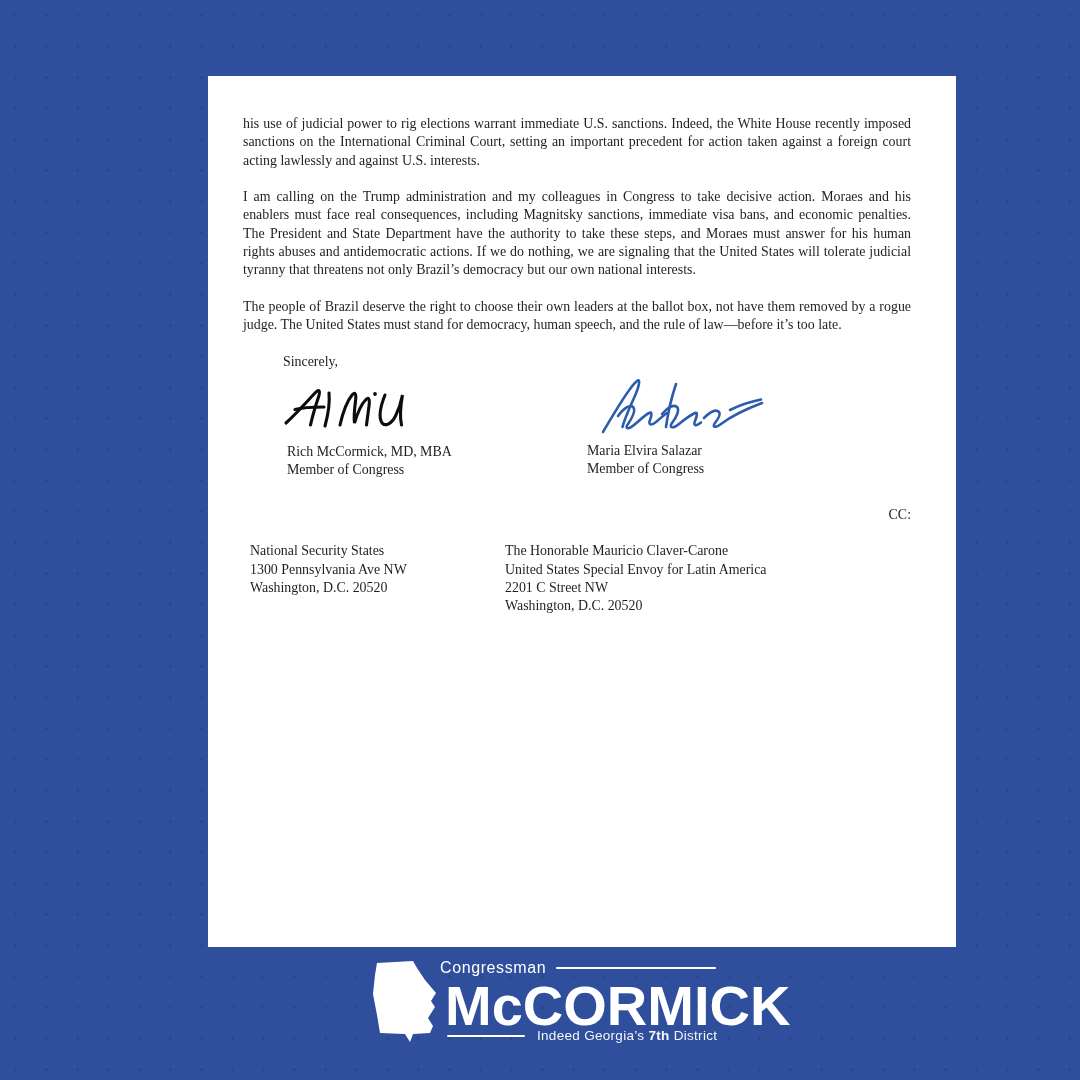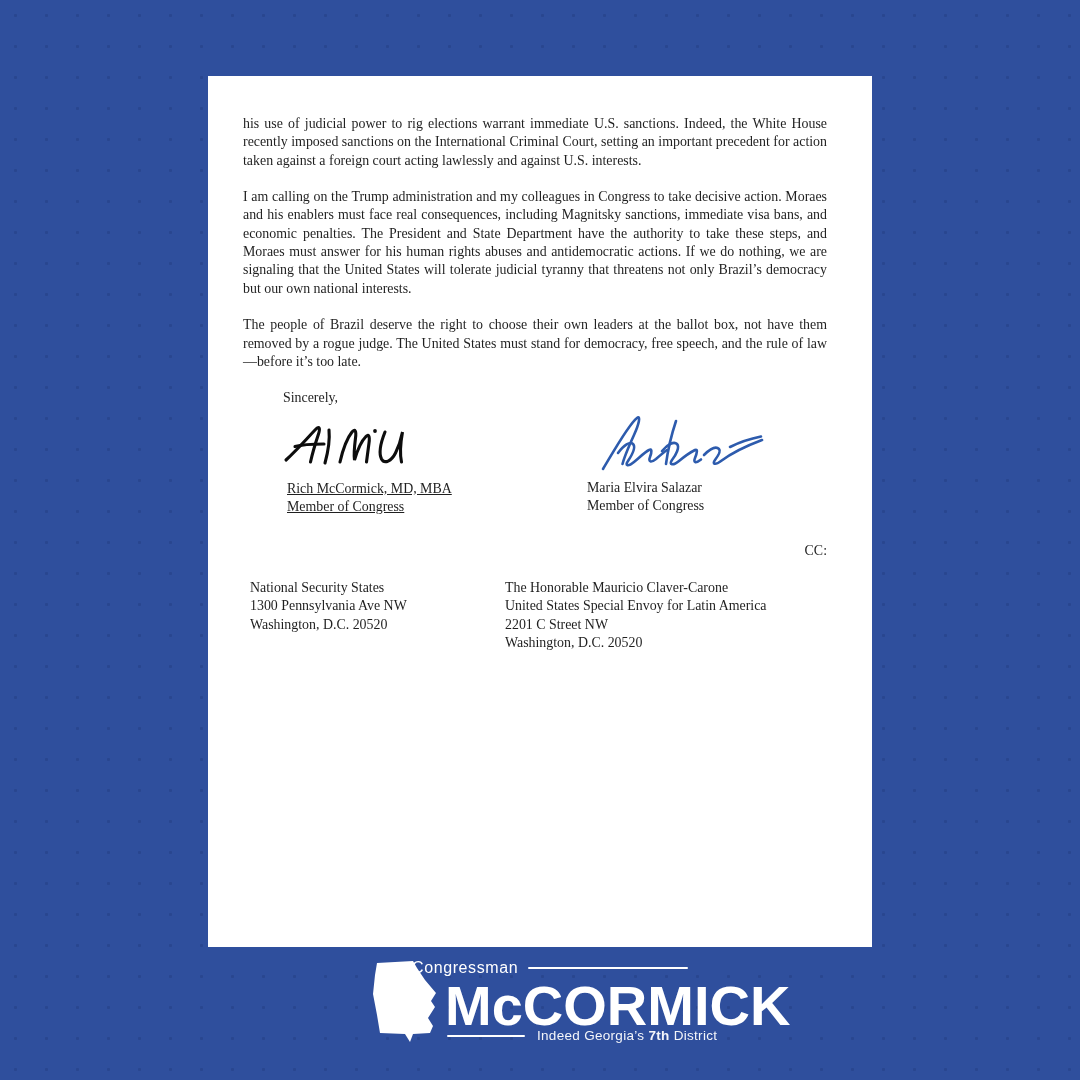--- a/index.html
+++ b/index.html
@@ -7,59 +7,59 @@
     position:relative;
     width:1080px;height:1080px;
     background-color:#2F4F9D;
     background-image:radial-gradient(circle, rgba(12,24,70,0.16) 1.3px, rgba(0,0,0,0) 1.9px);
     background-size:31px 31px;
     overflow:hidden;
     font-family:"Liberation Serif", serif;
   }
   .paper{
     position:absolute;left:208px;top:76px;
-    width:664px;height:871px;
+    width:748px;height:871px;
     background:#FFFFFF;
     box-sizing:border-box;
     padding:39px 45px 0 35px;
     color:#1F1F1F;
     font-size:13.9px;line-height:18.3px;
   }
   .paper p{margin:0 0 18.3px 0;text-align:justify;}
   .closing{margin:0 0 4px 40px;}
   .sig-row{display:flex;margin-left:34px;}
   .sig-col-1{width:306px;}
   .sig-col-1 svg{display:block;margin:6px 0 6px 6px;}
-  .sig-col-1 .sig-name,.sig-col-1 .sig-title{margin-left:10px;text-decoration:underline;}
+  .sig-col-1 .sig-name,.sig-col-1 .sig-title{margin-left:10px;}
   .sig-col-2 svg{display:block;margin:0 0 5px 16px;}
   .sig-col-2 .sig-name,.sig-col-2 .sig-title{margin-left:4px;}
   .cc-label{margin:26px 0 0 7px;text-align:right;}
   .cc-row{display:flex;margin:18.3px 0 0 7px;}
   .cc-col-1{width:255px;}
   .footer-logo{position:absolute;left:368px;top:954px;width:332px;height:95px;color:#FFFFFF;
     font-family:"Liberation Sans", sans-serif;}
   .ga-svg{position:absolute;left:0;top:6px;}
-  .lg-row1{position:absolute;left:44px;top:4px;width:276px;display:flex;align-items:center;gap:10px;}
+  .lg-row1{position:absolute;left:72px;top:4px;width:276px;display:flex;align-items:center;gap:10px;}
   .lg-congressman{font-size:16px;letter-spacing:0.6px;line-height:19px;white-space:nowrap;}
   .lg-line{flex:1;height:2px;background:#FFFFFF;border-radius:1px;}
   .lg-name{position:absolute;left:77px;top:24px;font-size:56px;font-weight:bold;line-height:1;letter-spacing:0px;white-space:nowrap;}
   .lg-row3{position:absolute;left:79px;top:74px;display:flex;align-items:center;gap:12px;white-space:nowrap;}
   .lg-line2{width:78px;height:2px;background:#FFFFFF;border-radius:1px;flex:none;}
   .lg-tagline{font-size:13.5px;letter-spacing:0.3px;color:rgba(255,255,255,0.95);}
   .lg-tagline b{font-weight:bold;}
 </style>
 </head>
 <body>
 
 <div class="canvas">
 
   <div class="paper">
     <p>his use of judicial power to rig elections warrant immediate U.S. sanctions. Indeed, the White House recently imposed sanctions on the International Criminal Court, setting an important precedent for action taken against a foreign court acting lawlessly and against U.S. interests.</p>
     <p>I am calling on the Trump administration and my colleagues in Congress to take decisive action. Moraes and his enablers must face real consequences, including Magnitsky sanctions, immediate visa bans, and economic penalties. The President and State Department have the authority to take these steps, and Moraes must answer for his human rights abuses and antidemocratic actions. If we do nothing, we are signaling that the United States will tolerate judicial tyranny that threatens not only Brazil’s democracy but our own national interests.</p>
-    <p>The people of Brazil deserve the right to choose their own leaders at the ballot box, not have them removed by a rogue judge. The United States must stand for democracy, free speech, and the rule of law—before it’s too late.</p>
+    <p>The people of Brazil deserve the right to choose their own leaders at the ballot box, not have them removed by a rogue judge. The United States must stand for democracy, human speech, and the rule of law—before it’s too late.</p>
     <div class="closing">Sincerely,</div>
 
     <div class="sig-row">
       <div class="sig-col-1">
         <svg width="126" height="56" viewBox="0 0 126 56">
           <g fill="none" stroke="#0D0D0D" stroke-width="3.1" stroke-linecap="round">
             <path d="M3,42 C16,30 27,17 33,11 c3,-3 4.5,-1 2.5,5 c-3,9 -6,19 -8,28"></path>
             <path d="M12,28.5 C21,26 31,26 41,26"></path>
             <path d="M46,12 c1,10 -1,22 -4,33"></path>
             <path d="M57,44 c3,-13 8,-25 12,-30 c3,-3.5 4.5,-1 3.5,6 c-1,8 -2,16 -1,22 c3,-10 7,-19 11,-23 c3,-3.5 4.5,-1 3.5,6 l-2.5,19"></path>

